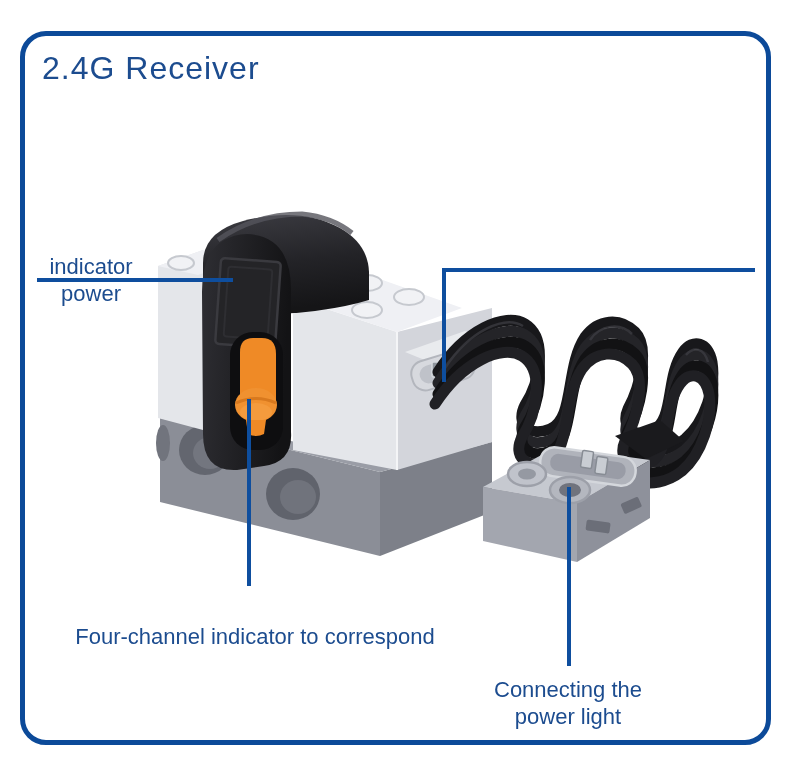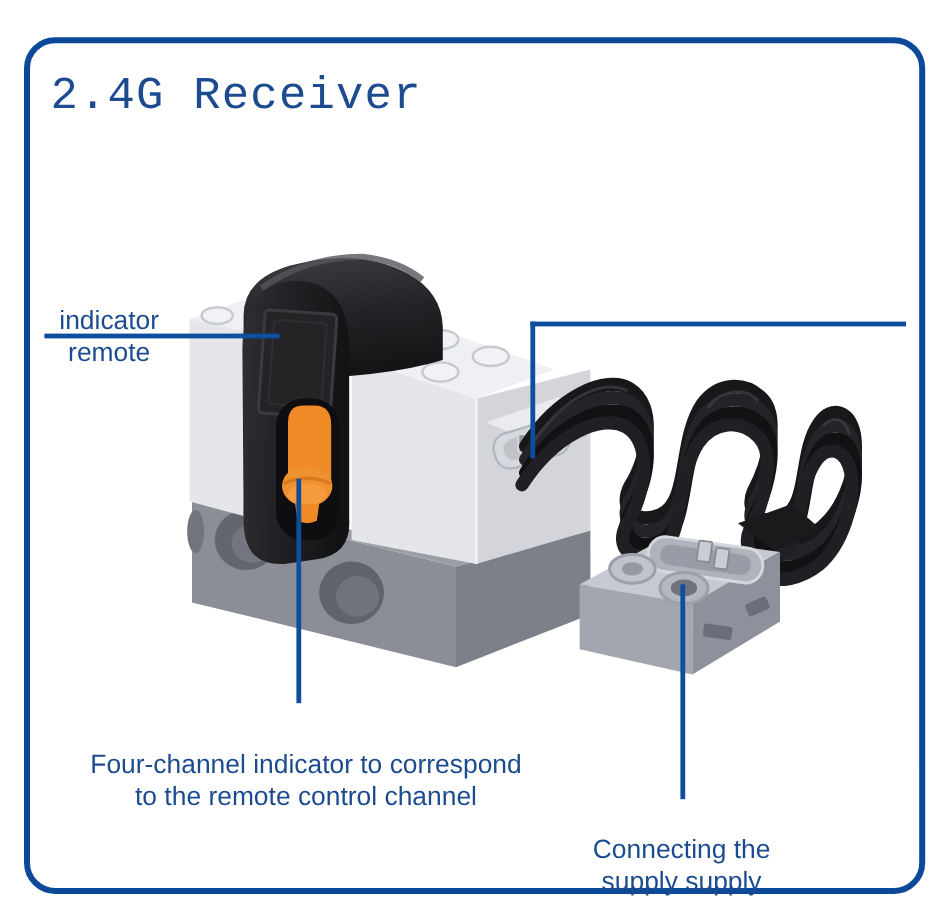--- a/index.html
+++ b/index.html
@@ -9,36 +9,35 @@
     font-family:"Liberation Sans", sans-serif;
   }
   .frame{
     position:absolute;left:20px;top:31px;width:751px;height:714px;
     box-sizing:border-box;
     border:5px solid var(--frame-border,#0c4a99);
     border-radius:26px;
     background:transparent;
   }
   .page-title{
-    position:absolute;left:42px;top:60px;
-    font-size:38px;line-height:42px;font-weight:400;letter-spacing:1px;
+    position:absolute;left:42px;top:47px;
+    font-size:32px;line-height:42px;font-weight:400;letter-spacing:1px;
     color:var(--label-text,#1c4c8f);
     white-space:nowrap;
-    font-family:Liberation Mono, monospace;
   }
   .callout-label{
     position:absolute;text-align:center;
     font-size:22px;line-height:27px;font-weight:400;
     color:var(--label-text,#1c4c8f);
     margin-top:33px;
   }
   .lbl-indicator{left:24px;top:220px;width:134px;}
   .lbl-output{left:608px;top:215px;width:156px;}
   .lbl-fourchannel{left:14px;top:590px;width:482px;}
-  .lbl-power{left:466px;top:661px;width:204px;}
+  .lbl-power{left:466px;top:643px;width:204px;}
   .callout-line{position:absolute;background:var(--callout-line,#0e4e9e);}
   .line-indicator{left:37px;top:278px;width:196px;height:4px;}
   .line-output{
     left:442px;top:268px;width:313px;height:114px;background:transparent;
     border-left:4px solid var(--callout-line,#0e4e9e);
     border-top:4px solid var(--callout-line,#0e4e9e);
     box-sizing:border-box;
   }
   .line-fourchannel{left:247px;top:399px;width:4px;height:187px;}
   .line-power{left:567px;top:487px;width:4px;height:179px;}
@@ -159,24 +158,23 @@
   </g>
 </svg>
 
 <div class="callout-line line-indicator"></div>
 <div class="line-output" style="position:absolute;"></div>
 <div class="callout-line line-fourchannel"></div>
 <div class="callout-line line-power"></div>
 
 <div class="callout-label lbl-indicator">
   <div>indicator</div>
-  <div>remote</div>
+  <div>power</div>
 </div>
 <div class="callout-label lbl-output">
 </div>
 <div class="callout-label lbl-fourchannel">
   <div>Four-channel indicator to correspond</div>
-  <div>to the remote control channel</div>
 </div>
 <div class="callout-label lbl-power">
   <div>Connecting the</div>
-  <div>supply supply</div>
+  <div>power light</div>
 </div>
 
 </body></html>

